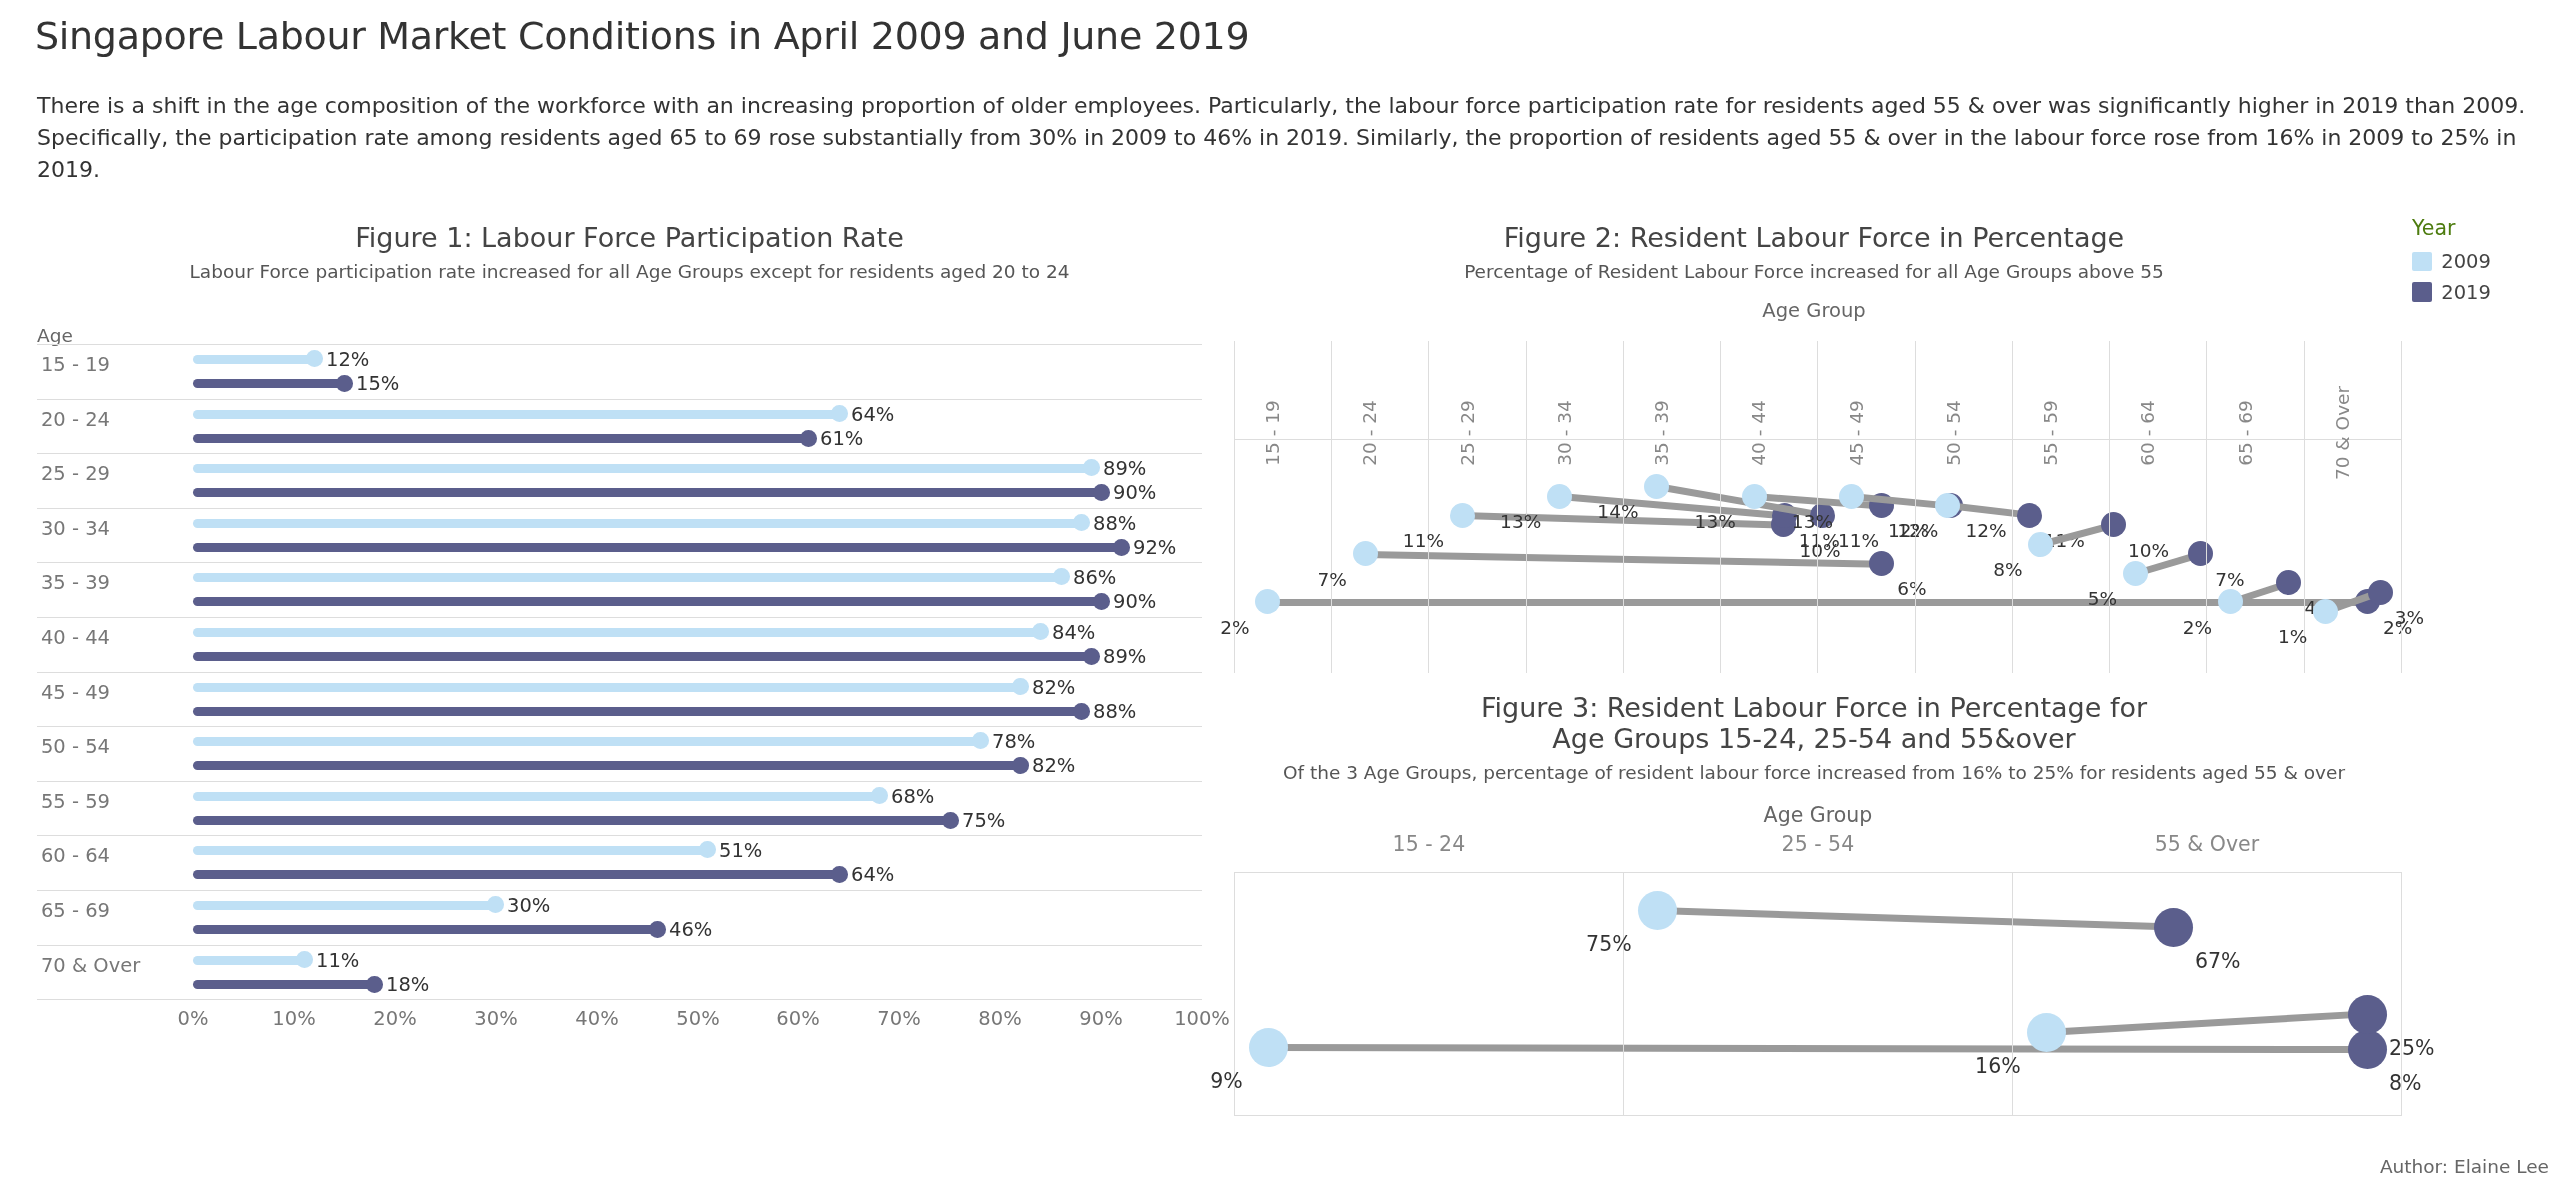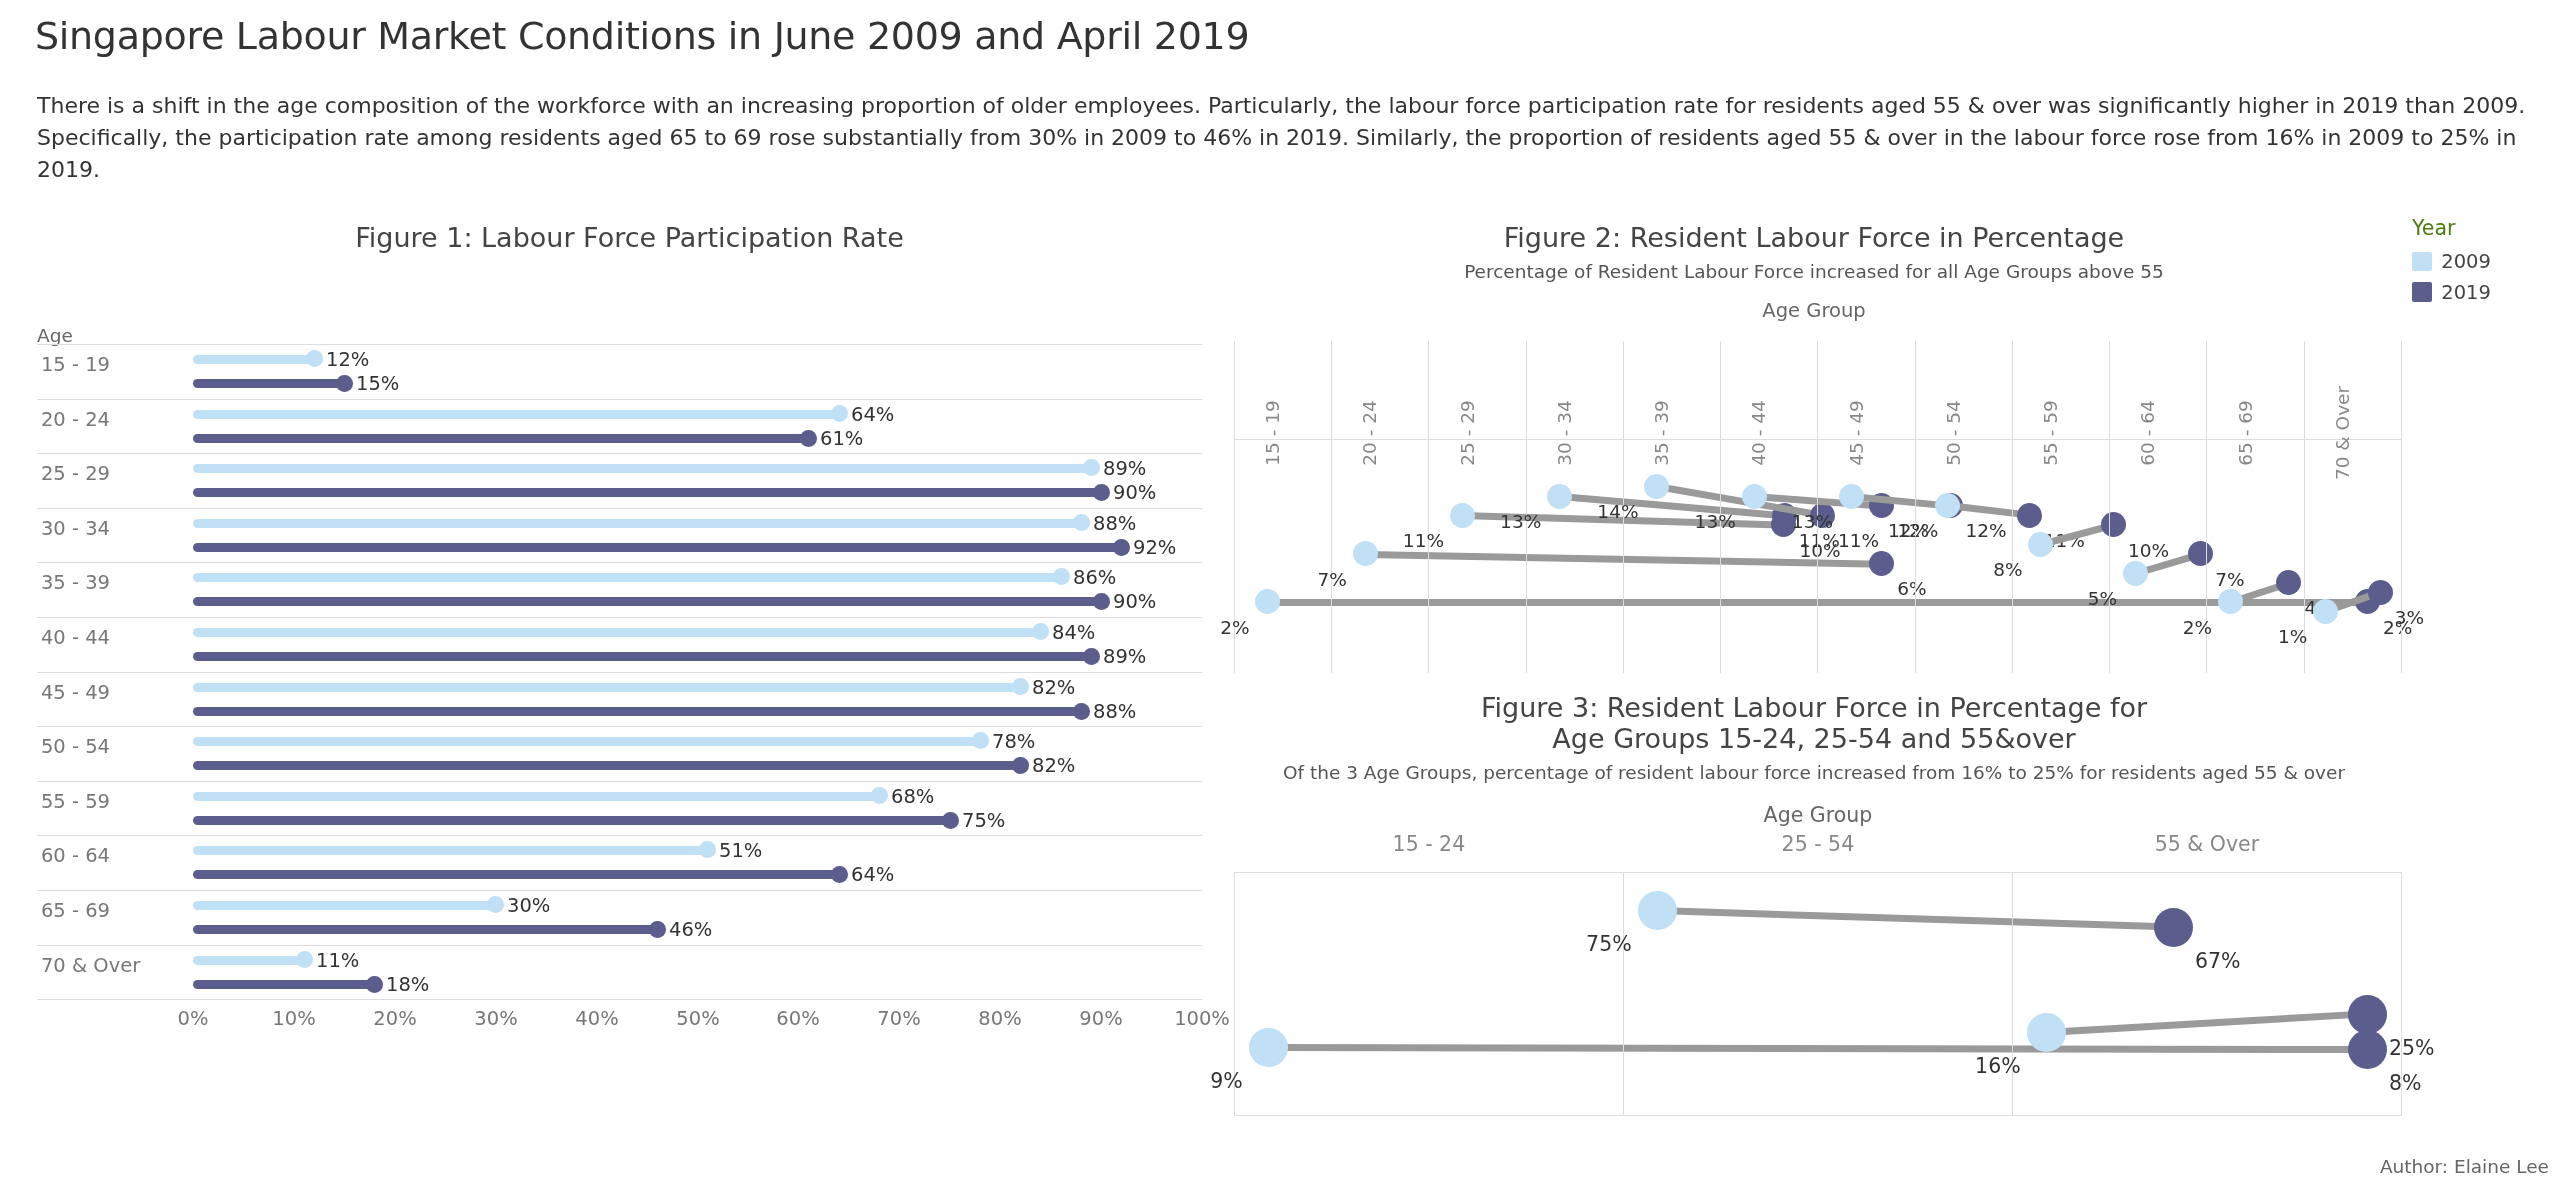--- a/index.html
+++ b/index.html
@@ -248,25 +248,26 @@
     top: 1156px;
     font-size: 18.5px;
     color: #666666;
   }
 </style>
 </head>
 <body>
 
 <div class="page">
 
-  <div class="title">Singapore Labour Market Conditions in June 2009 and April 2019</div>
+  <div class="title">Singapore Labour Market Conditions in April 2009 and June 2019</div>
   <div class="subtitle">There is a shift in the age composition of the workforce with an increasing proportion of older employees. Particularly, the labour force participation rate for residents aged 55 &amp; over was significantly higher in 2019  than 2009. Specifically, the participation rate among residents aged 65 to 69 rose substantially from 30% in 2009 to 46% in 2019. Similarly, the proportion of residents aged 55 &amp; over in the labour force rose from 16% in 2009 to 25% in 2019.</div>
 
   <div class="fig1">
     <div class="fig-title">Figure 1: Labour Force Participation Rate</div>
+    <div class="fig-sub">Labour Force participation rate increased for all Age Groups except for residents aged 20 to 24</div>
     <div class="axis-label-age" style="left:0px; top:103px;">Age</div>
     <div class="f1-plot" id="f1-plot">
         <div class="f1-row" style="top: 0px;">
           <div class="rowlabel">15 - 19</div>
           <div class="f1-band">
             <div class="lollipop" style="left: 0px; top: 9.8px; width: 121px; background: rgb(191, 224, 245);"></div>
             <div class="dot" style="width: 16.6px; height: 16.6px; left: 113px; top: 5.4px; background: rgb(191, 224, 245);"></div>
             <div class="val" style="left: 133px; top: 2.9px;">12%</div>
             <div class="lollipop" style="left: 0px; top: 34px; width: 151px; background: rgb(91, 94, 140);"></div>
             <div class="dot" style="width: 16.6px; height: 16.6px; left: 143px; top: 30px; background: rgb(91, 94, 140);"></div>

